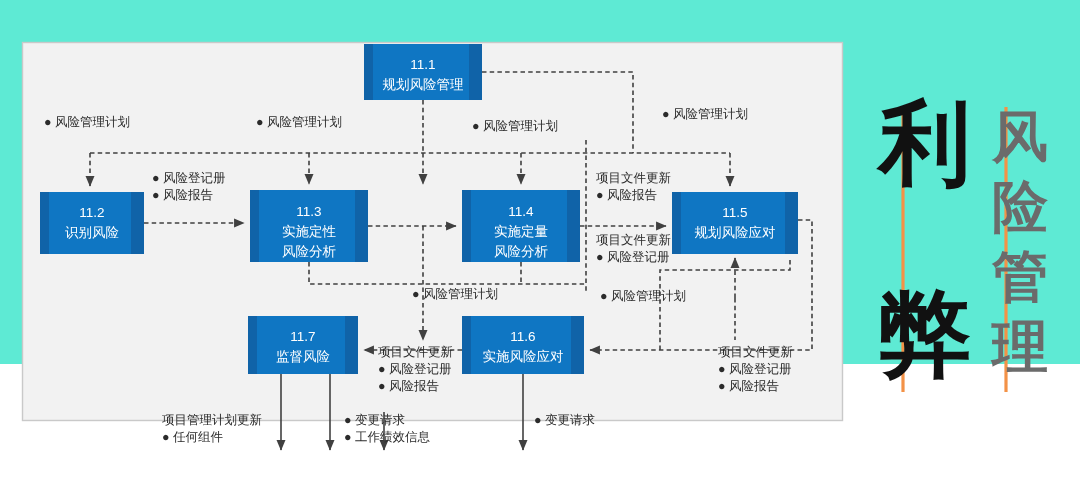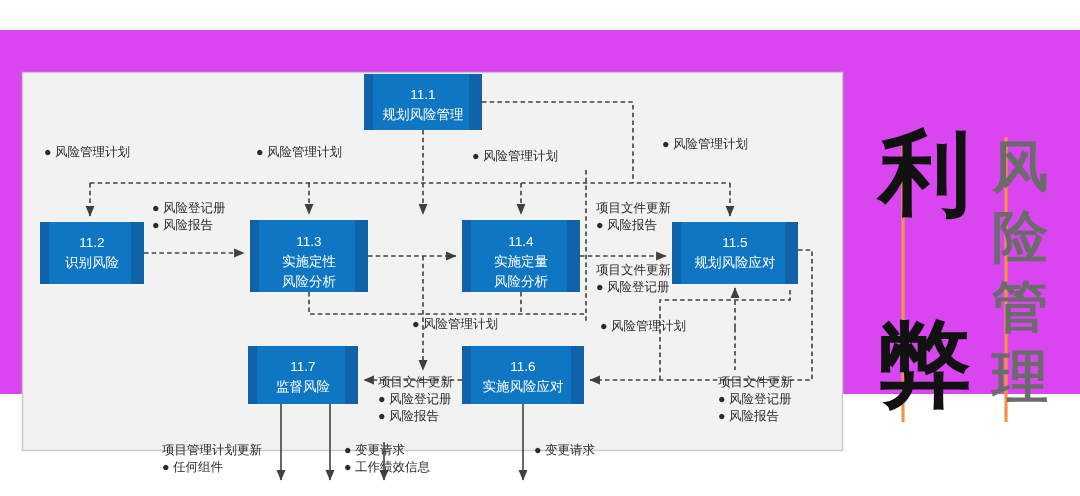--- a/index.html
+++ b/index.html
@@ -1,17 +1,17 @@
 <!DOCTYPE html>
 <html><head>
 <meta charset="utf-8">
 <style>
   html,body{margin:0;padding:0;background:#ffffff;}
   body{width:1080px;height:496px;overflow:hidden;font-family:"Liberation Sans","DejaVu Sans",sans-serif;}
-  #stage{position:relative;width:1080px;height:364px;background:#d946ef;margin-top:30px;}
+  #stage{position:relative;width:1080px;height:364px;background:#5eead4;}
   #flow{position:absolute;left:0;top:0;width:1080px;height:496px;}
   .lbl{font-size:12.5px;fill:#2b2b2b;font-family:"Liberation Sans","DejaVu Sans",sans-serif;}
   .boxnum{font-size:13.5px;fill:#ffffff;font-family:"Liberation Sans","DejaVu Sans",sans-serif;text-anchor:middle;}
   .boxtxt{font-size:13.5px;fill:#ffffff;font-family:"Liberation Sans","DejaVu Sans",sans-serif;text-anchor:middle;}
   .dash{stroke:#404040;stroke-width:1.6;stroke-dasharray:4.5 3.2;fill:none;stroke-linecap:butt;}
   .solid{stroke:#404040;stroke-width:1.6;fill:none;}
   .panel-char-big{font-family:"DejaVu Sans","Liberation Sans",sans-serif;font-weight:bold;}
 </style>
 </head>
 <body>

